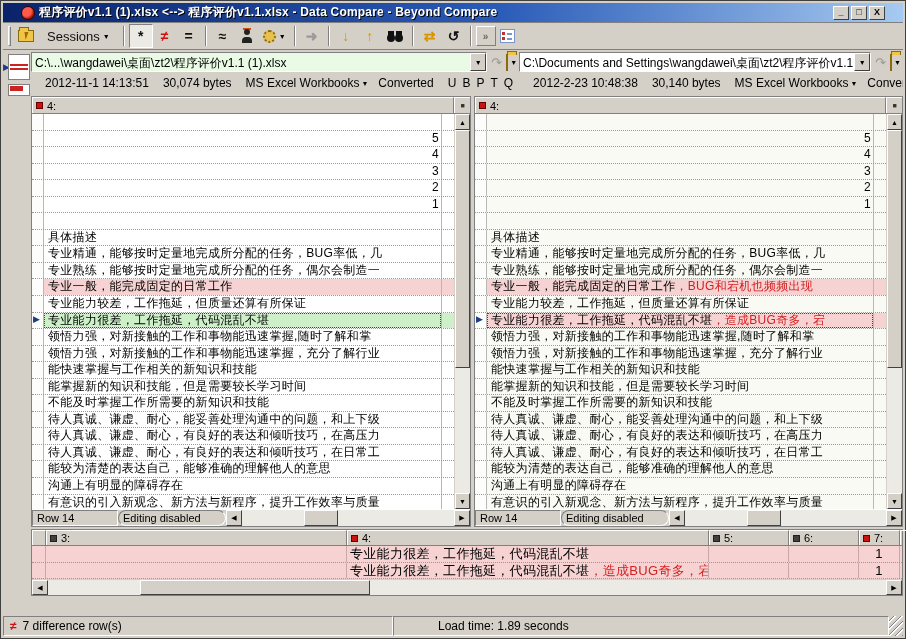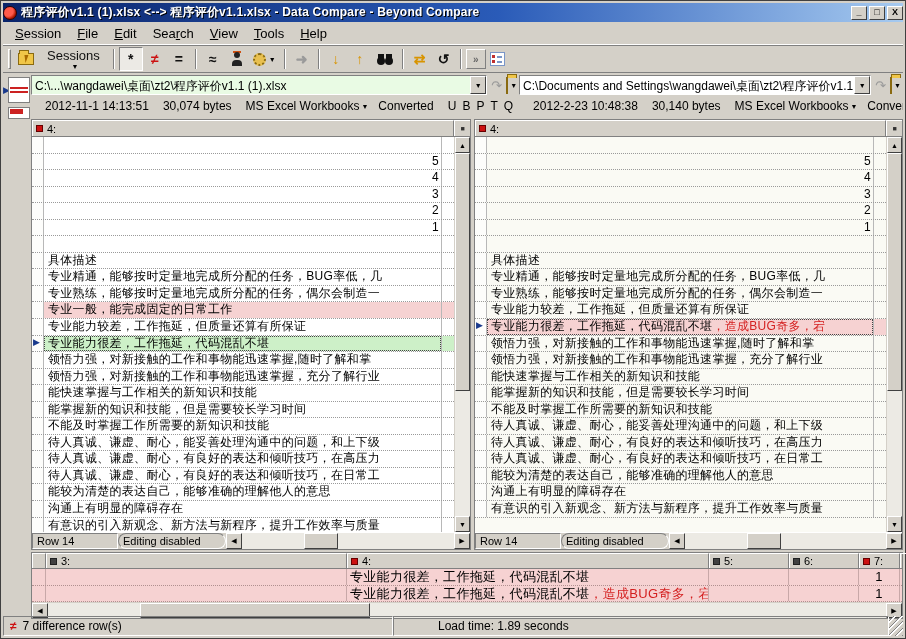--- a/index.html
+++ b/index.html
@@ -4,21 +4,21 @@
 <style>
   * { box-sizing: border-box; }
   html,body { margin:0; padding:0; width:906px; height:639px; overflow:hidden;
     font-family:"Liberation Sans", sans-serif; }
   body { background:#808080; }
   .win { width:906px; height:639px; border:1px solid #404040; background:#d4d0c8;
     padding:2px; display:flex; flex-direction:column; }
 
   
   .titlebar { height:19px; flex:0 0 19px; background:linear-gradient(to right,#0a246a,#2a5bb8 55%,#a6caf0);
-    display:flex; align-items:center; padding:0 0; color:#fff; }
+    display:flex; align-items:center; padding:0 18px; color:#fff; }
   .appicon { width:14px; height:14px; border-radius:50%;
     background:radial-gradient(circle at 35% 35%, #ff5a4a 0 45%, #b01800 70%, #701000 100%);
     border:1px solid #300; margin-right:4px; flex:0 0 14px; }
   .title-text { font-size:12px; font-weight:bold; white-space:nowrap; overflow:hidden; flex:1;
     text-shadow:1px 1px 0 #000; letter-spacing:.2px; }
   .winbtn { width:16px; height:14px; background:#d4d0c8; border:1px solid;
     border-color:#fff #404040 #404040 #fff; font-size:9px; font-weight:bold; color:#000;
     display:flex; align-items:center; justify-content:center; margin-left:2px; line-height:1; }
 
   
@@ -31,21 +31,21 @@
     border-top:1px solid #808080; border-bottom:1px solid #808080; background:#d4d0c8; }
   .tb-grip { width:3px; height:20px; border:1px solid; border-color:#fff #808080 #808080 #fff; margin:0 3px; }
   .tb-sep { width:2px; height:20px; border-left:1px solid #808080; border-right:1px solid #fff; margin:0 4px; }
   .tb-btn { min-width:24px; height:24px; display:flex; align-items:center; justify-content:center;
     font-size:14px; font-weight:bold; color:#111; padding:0 3px; border:1px solid transparent; }
   .tb-btn.pressed { background:#eceae5; border-color:#808080 #fff #fff #808080; }
   .tb-btn .dd { font-size:7px; margin-left:3px; color:#000; }
   .glyph-red { color:#cc1111; }
   .glyph-yellow { color:#d89400; }
   .glyph-gray { color:#9a9a9a; }
-  .sessions-btn { font-size:13px; font-weight:normal; padding:0 8px;flex-direction:column; }
+  .sessions-btn { font-size:13px; font-weight:normal; padding:0 8px; }
   .icon-folder { width:16px; height:12px; background:#f0c648; border:1px solid #8a6a10; position:relative; }
   .icon-folder:before { content:""; position:absolute; top:-4px; left:0; width:8px; height:3px;
     background:#f0c648; border:1px solid #8a6a10; border-bottom:none; }
   .icon-bolt { position:absolute; left:4px; top:1px; width:0; height:0;
     border-left:4px solid transparent; border-top:8px solid #a86a00; transform:skewX(-20deg); }
   .icon-person { width:12px; height:14px; position:relative; }
   .icon-person .head { position:absolute; top:0; left:3px; width:6px; height:6px; border-radius:50%; background:#222; }
   .icon-person .hat { position:absolute; top:-1px; left:2px; width:8px; height:2px; background:#d05010; }
   .icon-person .body { position:absolute; bottom:0; left:1px; width:10px; height:6px;
     background:#222; border-radius:4px 4px 0 0; }
@@ -174,29 +174,20 @@
 <div class="win">
 
   <div class="titlebar">
     <div class="appicon"></div>
     <div class="title-text">程序评价v1.1 (1).xlsx &lt;--&gt; 程序评价v1.1.xlsx - Data Compare - Beyond Compare</div>
     <div class="winbtn">_</div>
     <div class="winbtn">□</div>
     <div class="winbtn">X</div>
   </div>
 
-  <div class="menubar">
-      <span class="menu-item"><u>S</u>ession</span>
-      <span class="menu-item"><u>F</u>ile</span>
-      <span class="menu-item"><u>E</u>dit</span>
-      <span class="menu-item">Sea<u>r</u>ch</span>
-      <span class="menu-item"><u>V</u>iew</span>
-      <span class="menu-item"><u>T</u>ools</span>
-      <span class="menu-item"><u>H</u>elp</span>
-    </div>
 
   <div class="toolbar">
     <div class="tb-grip"></div>
     <div class="tb-btn">
       <span class="icon-folder">
           <span class="icon-bolt"></span>
         </span>
     </div>
     <div class="tb-btn sessions-btn">
       <span>Sessions</span>
@@ -511,20 +502,25 @@
                 <div class="row">
                   <div class="rgut"></div>
                   <div class="rtext">专业精通，能够按时定量地完成所分配的任务，BUG率低，几</div>
                   <div class="rsliver"></div>
                 </div>
                 <div class="row">
                   <div class="rgut"></div>
                   <div class="rtext">专业熟练，能够按时定量地完成所分配的任务，偶尔会制造一</div>
                   <div class="rsliver"></div>
                 </div>
+                <div class="row diff">
+                  <div class="rgut"></div>
+                  <div class="rtext">专业一般，能完成固定的日常工作<span class="red">，BUG和宕机也频频出现</span></div>
+                  <div class="rsliver"></div>
+                </div>
                 <div class="row">
                   <div class="rgut"></div>
                   <div class="rtext">专业能力较差，工作拖延，但质量还算有所保证</div>
                   <div class="rsliver"></div>
                 </div>
                 <div class="row seldiff">
                   <div class="rgut">
                     <span class="marker">▶</span>
                   </div>
                   <div class="rtext">专业能力很差，工作拖延，代码混乱不堪<span class="red">，造成BUG奇多，宕</span></div>

